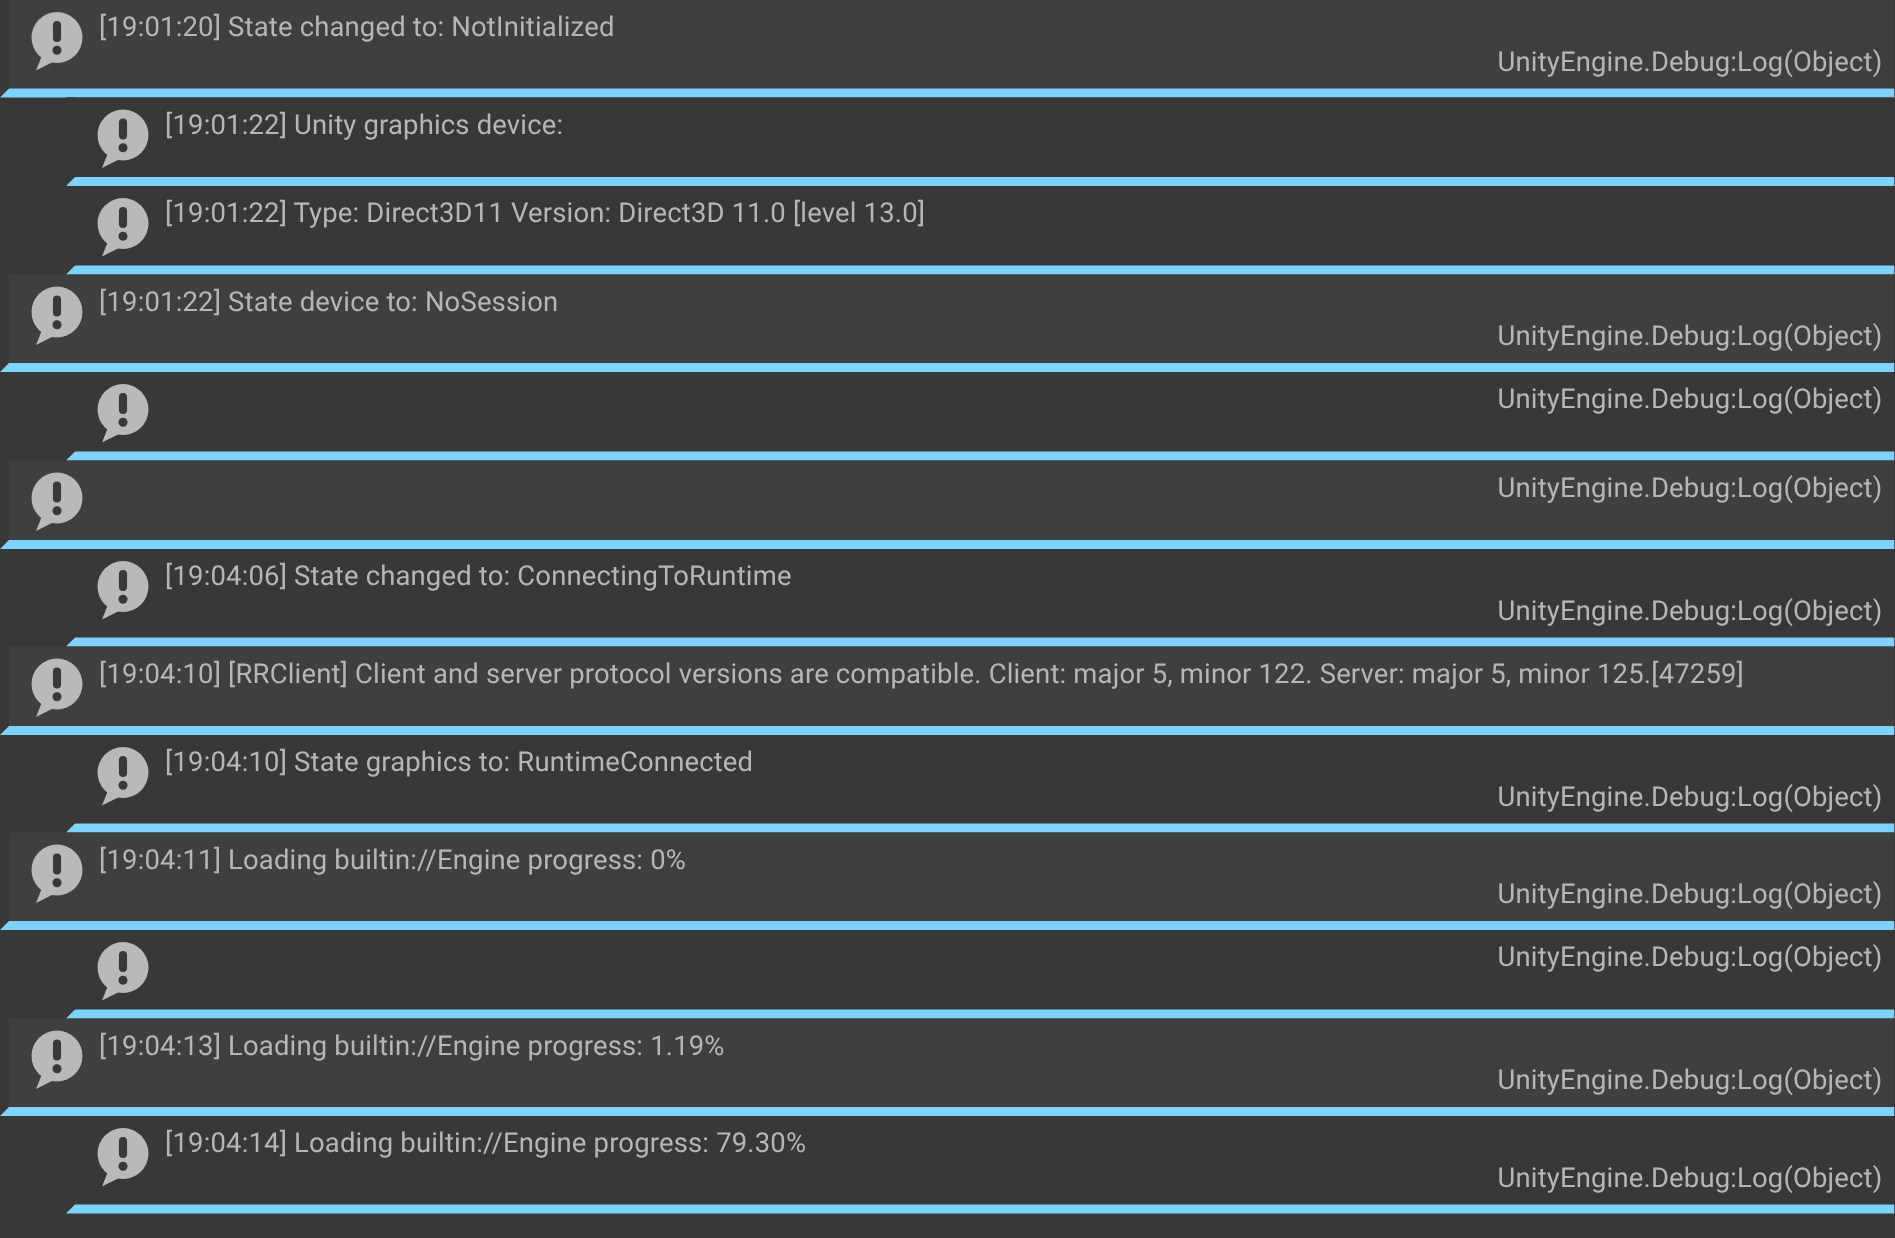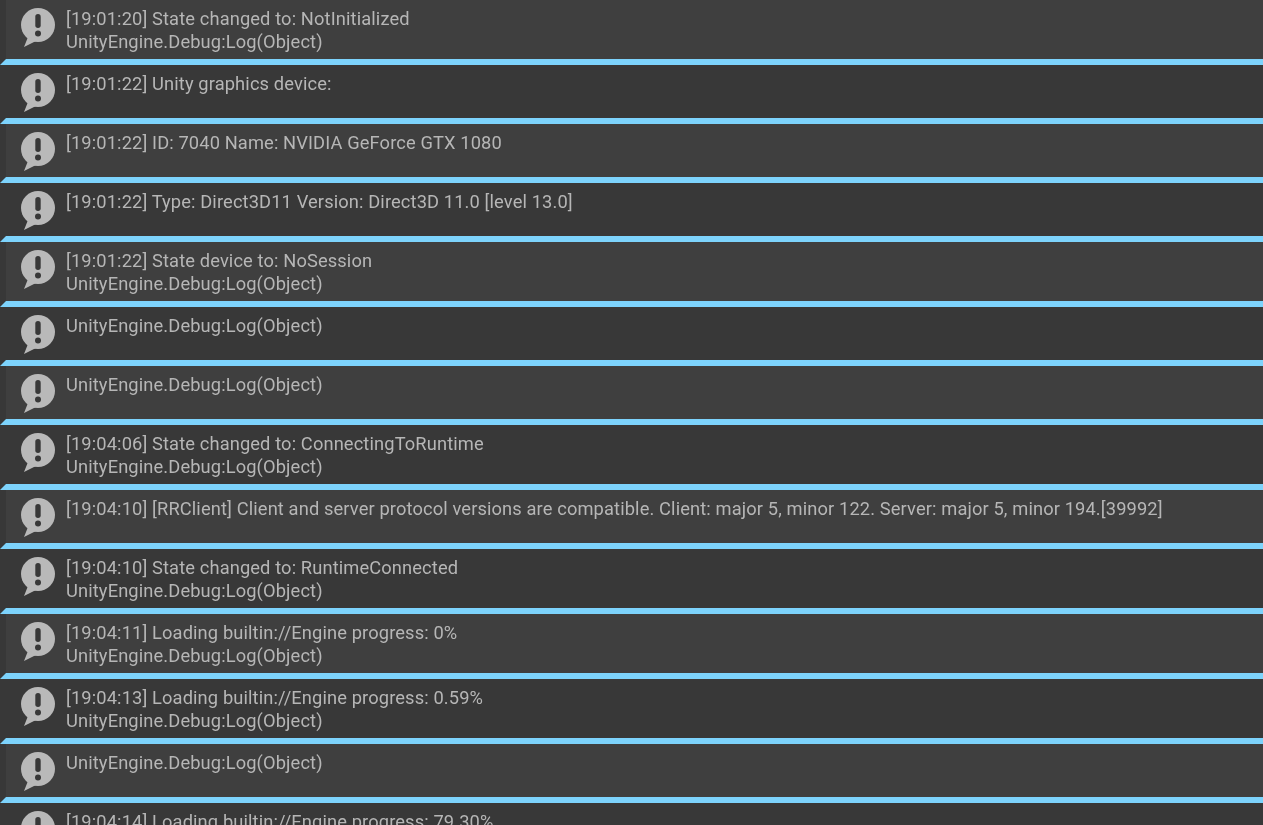--- a/index.html
+++ b/index.html
@@ -22,20 +22,21 @@
     min-height: 57px;
     padding: 6px 8px 6px 4px;
     border-bottom: 6px solid #7dd3fc;
     border-left: 6px solid #383838;
   }
   .log-entry.alt {
     background: #3f3f3f;
   }
   .log-entry:not(.alt){
     background: #383838;
+    margin-left: 44px;
   }
   .icon-wrap {
     flex: 0 0 56px;
     display: flex;
     align-items: flex-start;
     justify-content: center;
     padding-top: 0px;
   }
   .info-icon {
     width: 40px;
@@ -54,20 +55,21 @@
     letter-spacing: 0.12px;
     color: #b6b6b6;
     padding-top: 1px;
     white-space: pre-wrap;
   }
   .msg .line1 {
     display: block;
   }
   .msg .line2 {
     display: block;
+    text-align: right;
   }
 </style>
 </head>
 <body>
 
 <div class="console" id="console">
     <div class="log-entry alt">
       <div class="icon-wrap">
         <div class="info-icon"><svg viewBox="0 0 40 40" class="bubble">
             <circle cx="20" cy="18" r="17" fill="#b9b9b9"></circle>
@@ -82,31 +84,20 @@
       <div class="icon-wrap">
         <div class="info-icon"><svg viewBox="0 0 40 40" class="bubble">
             <circle cx="20" cy="18" r="17" fill="#b9b9b9"></circle>
             <path d="M10 30 L6 40 L20 33 Z" fill="#b9b9b9"></path>
             <rect x="17.3" y="7" width="5.4" height="14" rx="2.7" fill="#383838"></rect>
             <circle cx="20" cy="26.5" r="3" fill="#383838"></circle>
           </svg></div>
       </div>
       <div class="msg"><span class="line1">[19:01:22] Unity graphics device:</span><span class="line2"></span></div>
     </div>
-    <div class="log-entry alt">
-      <div class="icon-wrap">
-        <div class="info-icon"><svg viewBox="0 0 40 40" class="bubble">
-            <circle cx="20" cy="18" r="17" fill="#b9b9b9"></circle>
-            <path d="M10 30 L6 40 L20 33 Z" fill="#b9b9b9"></path>
-            <rect x="17.3" y="7" width="5.4" height="14" rx="2.7" fill="#383838"></rect>
-            <circle cx="20" cy="26.5" r="3" fill="#383838"></circle>
-          </svg></div>
-      </div>
-      <div class="msg"><span class="line1">[19:01:22] ID: 7040 Name: NVIDIA GeForce GTX 1080</span><span class="line2"></span></div>
-    </div>
     <div class="log-entry">
       <div class="icon-wrap">
         <div class="info-icon"><svg viewBox="0 0 40 40" class="bubble">
             <circle cx="20" cy="18" r="17" fill="#b9b9b9"></circle>
             <path d="M10 30 L6 40 L20 33 Z" fill="#b9b9b9"></path>
             <rect x="17.3" y="7" width="5.4" height="14" rx="2.7" fill="#383838"></rect>
             <circle cx="20" cy="26.5" r="3" fill="#383838"></circle>
           </svg></div>
       </div>
       <div class="msg"><span class="line1">[19:01:22] Type: Direct3D11 Version: Direct3D 11.0 [level 13.0]</span><span class="line2"></span></div>
@@ -157,32 +148,32 @@
     </div>
     <div class="log-entry alt">
       <div class="icon-wrap">
         <div class="info-icon"><svg viewBox="0 0 40 40" class="bubble">
             <circle cx="20" cy="18" r="17" fill="#b9b9b9"></circle>
             <path d="M10 30 L6 40 L20 33 Z" fill="#b9b9b9"></path>
             <rect x="17.3" y="7" width="5.4" height="14" rx="2.7" fill="#383838"></rect>
             <circle cx="20" cy="26.5" r="3" fill="#383838"></circle>
           </svg></div>
       </div>
-      <div class="msg"><span class="line1">[19:04:10] [RRClient] Client and server protocol versions are compatible. Client: major 5, minor 122. Server: major 5, minor 194.[39992]</span><span class="line2"></span></div>
-    </div>
-    <div class="log-entry">
-      <div class="icon-wrap">
-        <div class="info-icon"><svg viewBox="0 0 40 40" class="bubble">
-            <circle cx="20" cy="18" r="17" fill="#b9b9b9"></circle>
-            <path d="M10 30 L6 40 L20 33 Z" fill="#b9b9b9"></path>
-            <rect x="17.3" y="7" width="5.4" height="14" rx="2.7" fill="#383838"></rect>
-            <circle cx="20" cy="26.5" r="3" fill="#383838"></circle>
-          </svg></div>
-      </div>
-      <div class="msg"><span class="line1">[19:04:10] State changed to: RuntimeConnected</span><span class="line2">UnityEngine.Debug:Log(Object)</span></div>
+      <div class="msg"><span class="line1">[19:04:10] [RRClient] Client and server protocol versions are compatible. Client: major 5, minor 122. Server: major 5, minor 125.[47259]</span><span class="line2"></span></div>
+    </div>
+    <div class="log-entry">
+      <div class="icon-wrap">
+        <div class="info-icon"><svg viewBox="0 0 40 40" class="bubble">
+            <circle cx="20" cy="18" r="17" fill="#b9b9b9"></circle>
+            <path d="M10 30 L6 40 L20 33 Z" fill="#b9b9b9"></path>
+            <rect x="17.3" y="7" width="5.4" height="14" rx="2.7" fill="#383838"></rect>
+            <circle cx="20" cy="26.5" r="3" fill="#383838"></circle>
+          </svg></div>
+      </div>
+      <div class="msg"><span class="line1">[19:04:10] State graphics to: RuntimeConnected</span><span class="line2">UnityEngine.Debug:Log(Object)</span></div>
     </div>
     <div class="log-entry alt">
       <div class="icon-wrap">
         <div class="info-icon"><svg viewBox="0 0 40 40" class="bubble">
             <circle cx="20" cy="18" r="17" fill="#b9b9b9"></circle>
             <path d="M10 30 L6 40 L20 33 Z" fill="#b9b9b9"></path>
             <rect x="17.3" y="7" width="5.4" height="14" rx="2.7" fill="#383838"></rect>
             <circle cx="20" cy="26.5" r="3" fill="#383838"></circle>
           </svg></div>
       </div>
@@ -190,32 +181,32 @@
     </div>
     <div class="log-entry">
       <div class="icon-wrap">
         <div class="info-icon"><svg viewBox="0 0 40 40" class="bubble">
             <circle cx="20" cy="18" r="17" fill="#b9b9b9"></circle>
             <path d="M10 30 L6 40 L20 33 Z" fill="#b9b9b9"></path>
             <rect x="17.3" y="7" width="5.4" height="14" rx="2.7" fill="#383838"></rect>
             <circle cx="20" cy="26.5" r="3" fill="#383838"></circle>
           </svg></div>
       </div>
-      <div class="msg"><span class="line1">[19:04:13] Loading builtin://Engine progress: 0.59%</span><span class="line2">UnityEngine.Debug:Log(Object)</span></div>
-    </div>
-    <div class="log-entry alt">
-      <div class="icon-wrap">
-        <div class="info-icon"><svg viewBox="0 0 40 40" class="bubble">
-            <circle cx="20" cy="18" r="17" fill="#b9b9b9"></circle>
-            <path d="M10 30 L6 40 L20 33 Z" fill="#b9b9b9"></path>
-            <rect x="17.3" y="7" width="5.4" height="14" rx="2.7" fill="#383838"></rect>
-            <circle cx="20" cy="26.5" r="3" fill="#383838"></circle>
-          </svg></div>
-      </div>
       <div class="msg"><span class="line2">UnityEngine.Debug:Log(Object)</span></div>
+    </div>
+    <div class="log-entry alt">
+      <div class="icon-wrap">
+        <div class="info-icon"><svg viewBox="0 0 40 40" class="bubble">
+            <circle cx="20" cy="18" r="17" fill="#b9b9b9"></circle>
+            <path d="M10 30 L6 40 L20 33 Z" fill="#b9b9b9"></path>
+            <rect x="17.3" y="7" width="5.4" height="14" rx="2.7" fill="#383838"></rect>
+            <circle cx="20" cy="26.5" r="3" fill="#383838"></circle>
+          </svg></div>
+      </div>
+      <div class="msg"><span class="line1">[19:04:13] Loading builtin://Engine progress: 1.19%</span><span class="line2">UnityEngine.Debug:Log(Object)</span></div>
     </div>
     <div class="log-entry">
       <div class="icon-wrap">
         <div class="info-icon"><svg viewBox="0 0 40 40" class="bubble">
             <circle cx="20" cy="18" r="17" fill="#b9b9b9"></circle>
             <path d="M10 30 L6 40 L20 33 Z" fill="#b9b9b9"></path>
             <rect x="17.3" y="7" width="5.4" height="14" rx="2.7" fill="#383838"></rect>
             <circle cx="20" cy="26.5" r="3" fill="#383838"></circle>
           </svg></div>
       </div>

